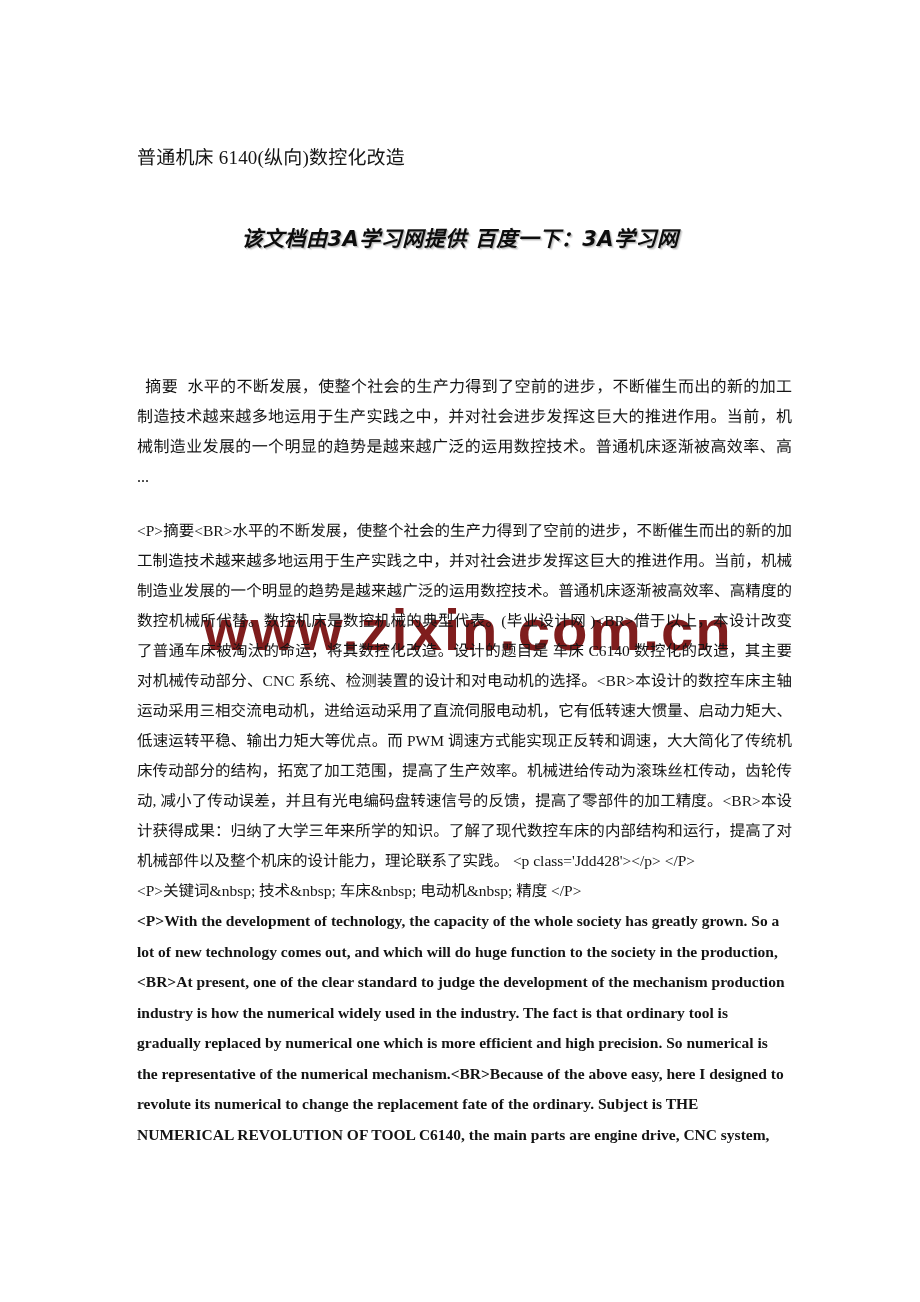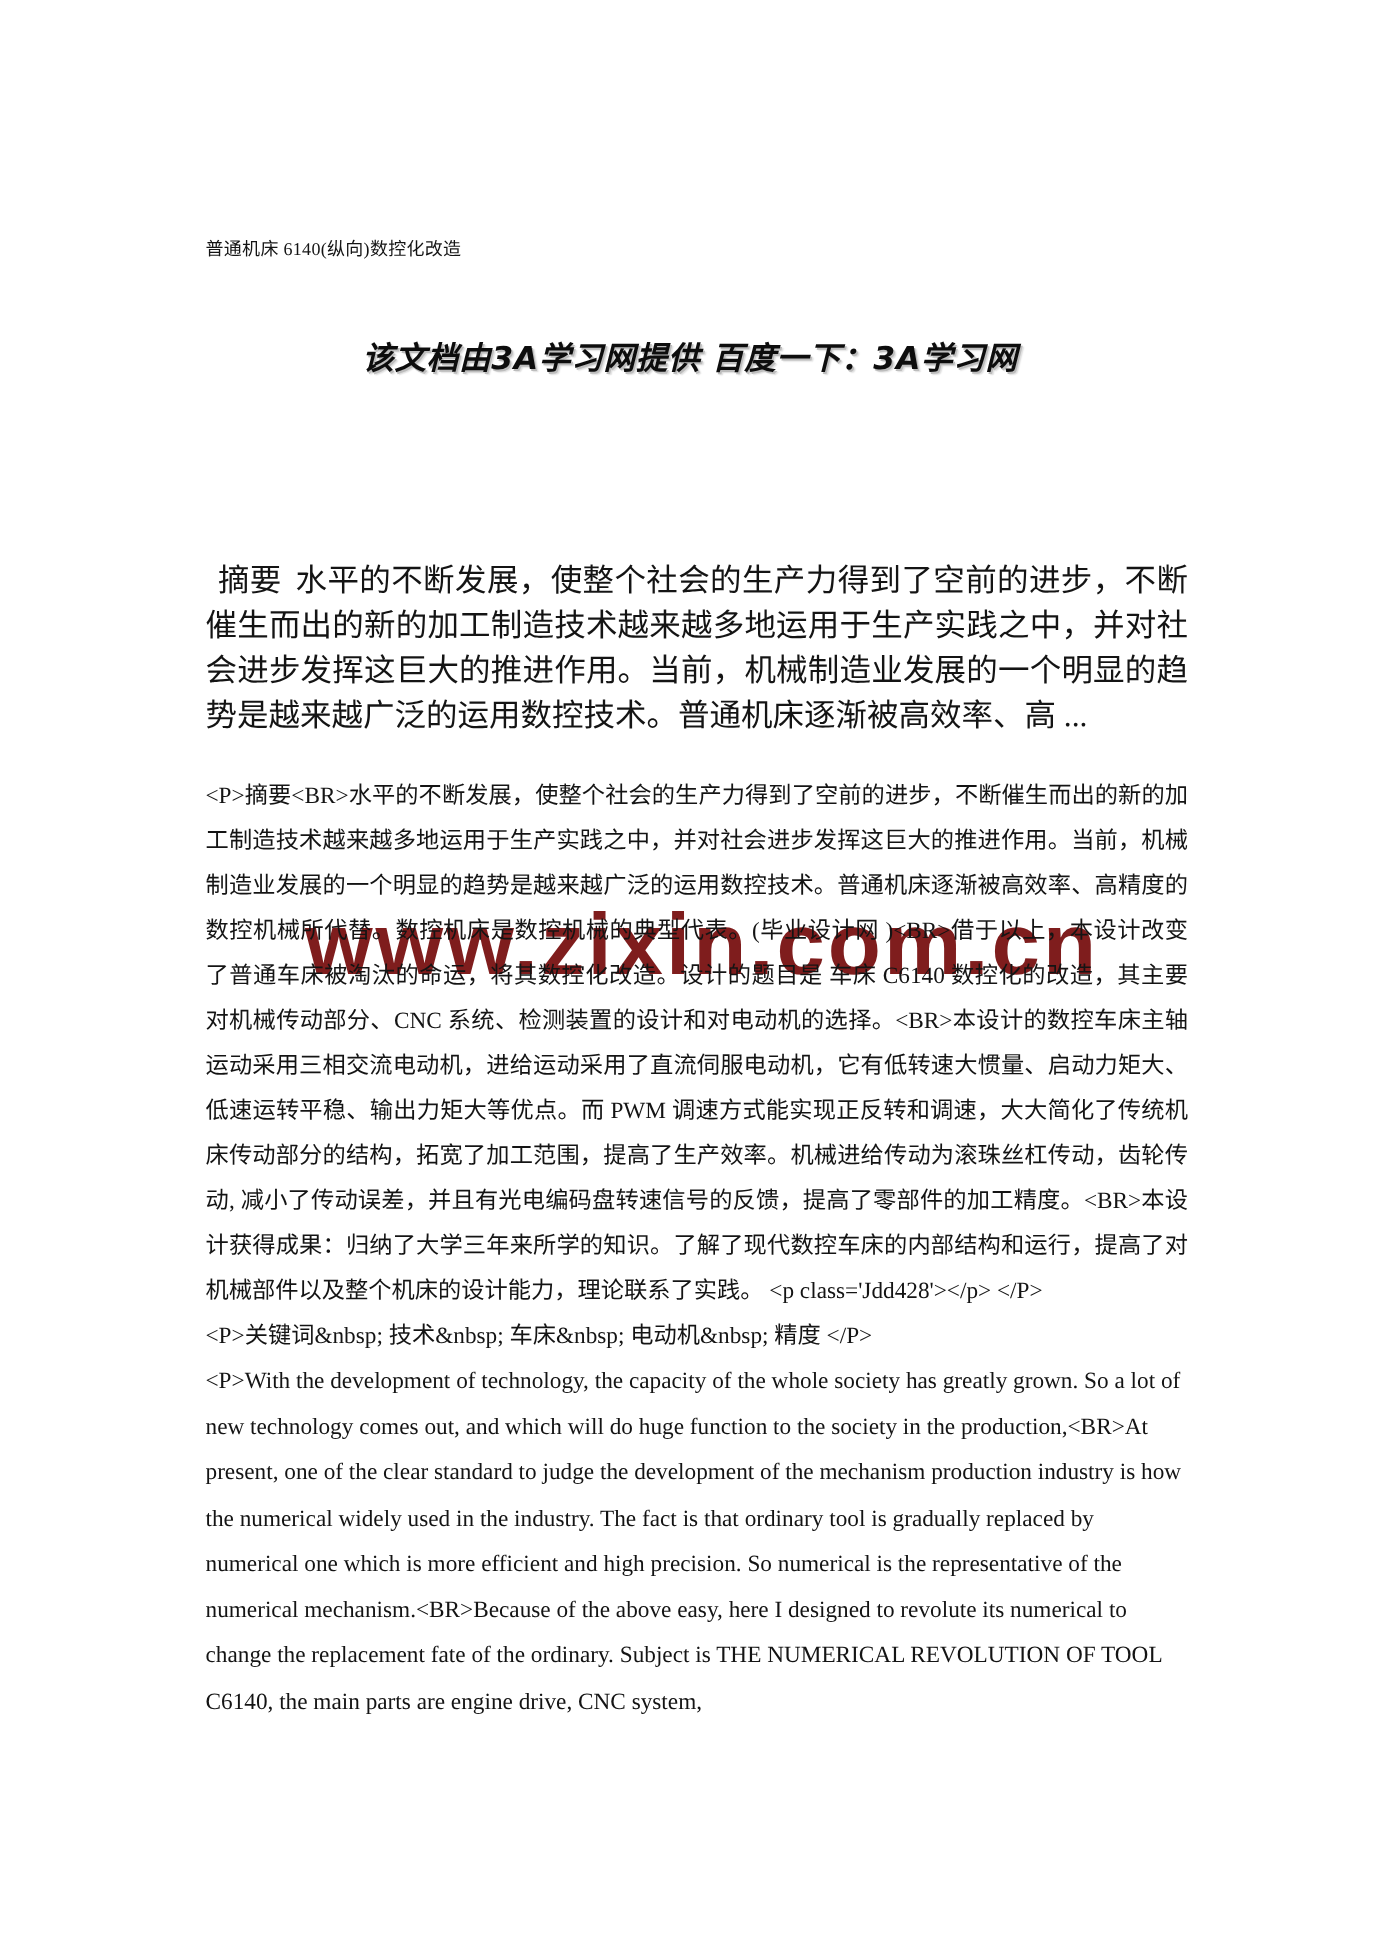--- a/index.html
+++ b/index.html
@@ -46,25 +46,24 @@
   .content {
     position: relative;
     z-index: 1;
   }
 
   
   .doc-title {
     position: absolute;
     left: 137px;
     top: 145px;
-    font-size: 12px;
+    font-size: 19px;
     line-height: 1.4;
     letter-spacing: 0.2px;
     white-space: nowrap;
-    margin-top: 13px;
   }
 
   
   .banner {
     position: absolute;
     left: 0;
     top: 222px;
     width: 920px;
     text-align: center;
     font-family: "DejaVu Sans", "Liberation Sans", sans-serif;
@@ -76,21 +75,21 @@
     white-space: nowrap;
     font-style: italic;
   }
 
   
   .abstract {
     position: absolute;
     left: 137px;
     top: 372px;
     width: 655px;
-    font-size: 21px;
+    font-size: 16px;
     line-height: 30px;
     text-align: justify;
     text-justify: inter-ideograph;
     text-indent: 0;
   }
   .abstract .lead-space { display: inline-block; width: 8px; }
   .abstract .gap { display: inline-block; width: 9px; }
 
   
   .body-block {
@@ -112,20 +111,21 @@
   .cn-para { text-align: justify; }
 
   .kw-line {
     margin-top: 0;
     white-space: nowrap;
   }
 
   .en-para {
     text-align: left;
     line-height: 30.5px;
+    font-weight: bold;
   }
 </style>
 </head>
 <body>
 
 <div class="page">
 
   <div class="watermark">www.zixin.com.cn</div>
 
   <div class="content">

